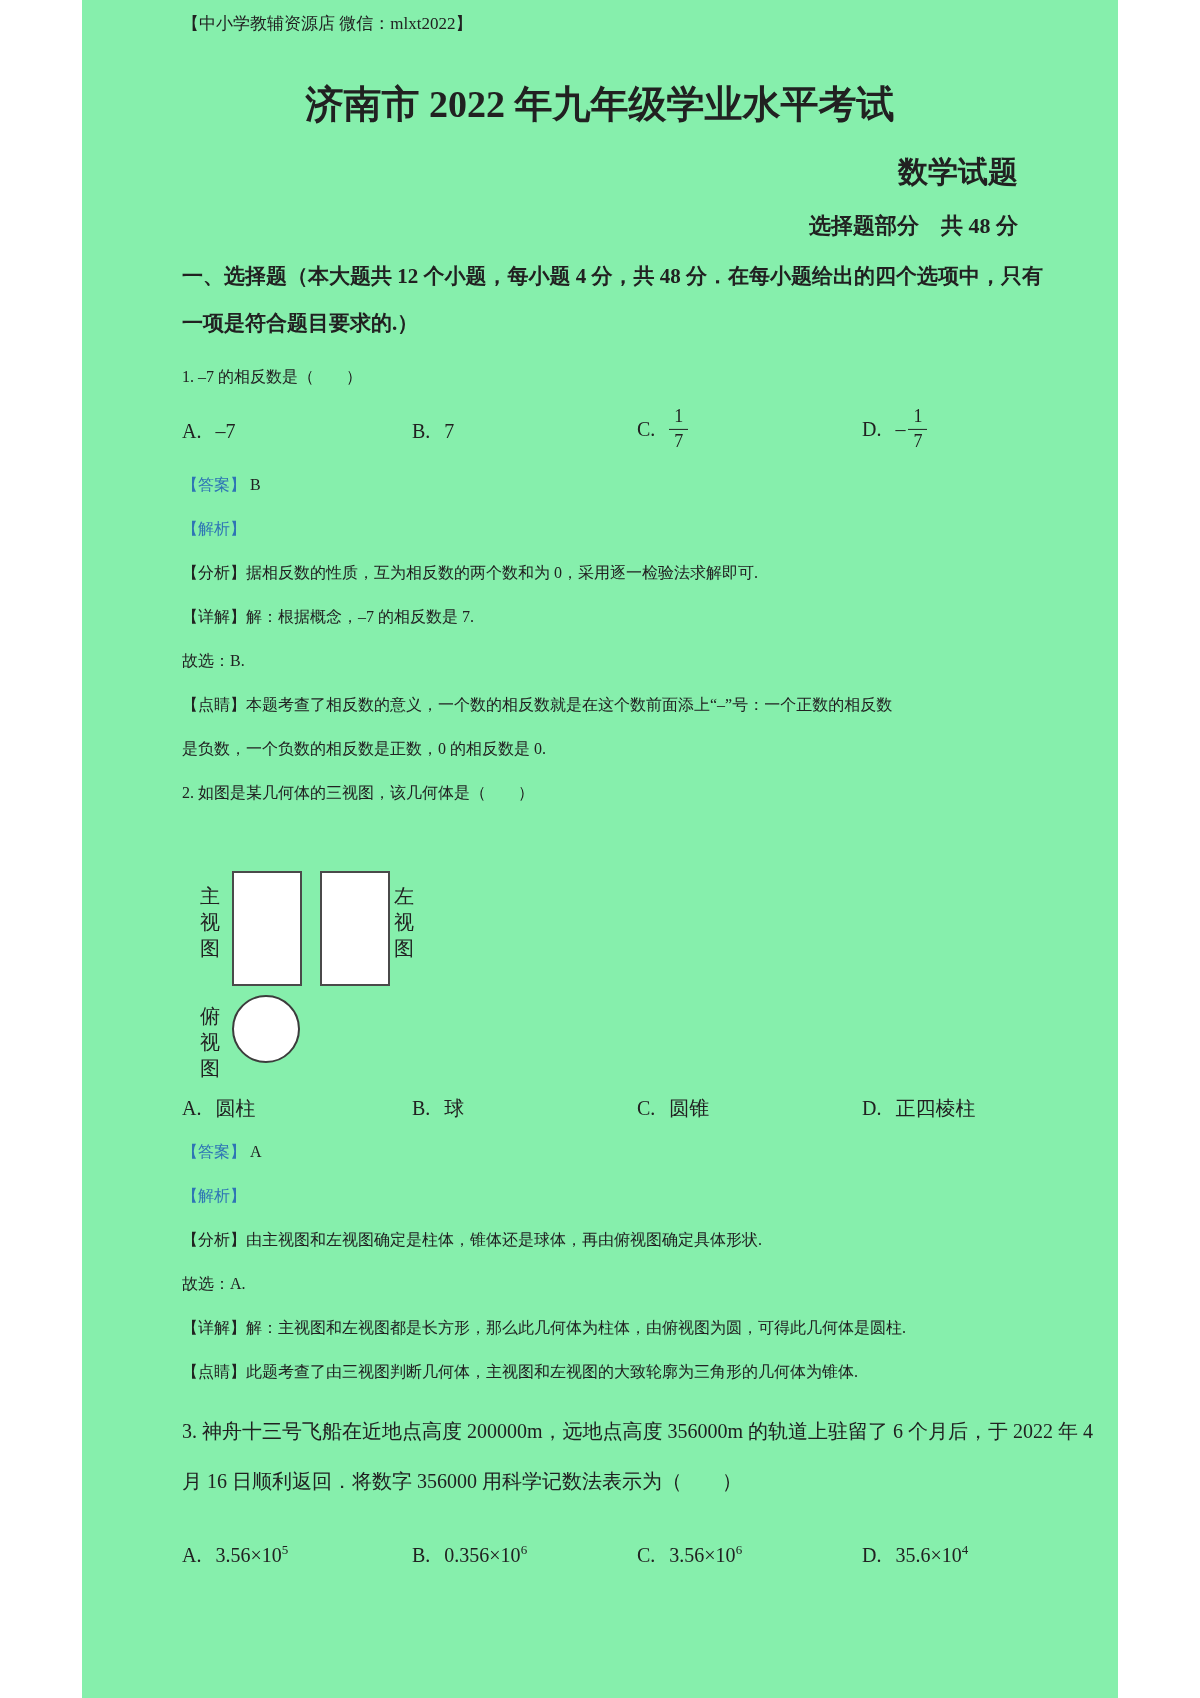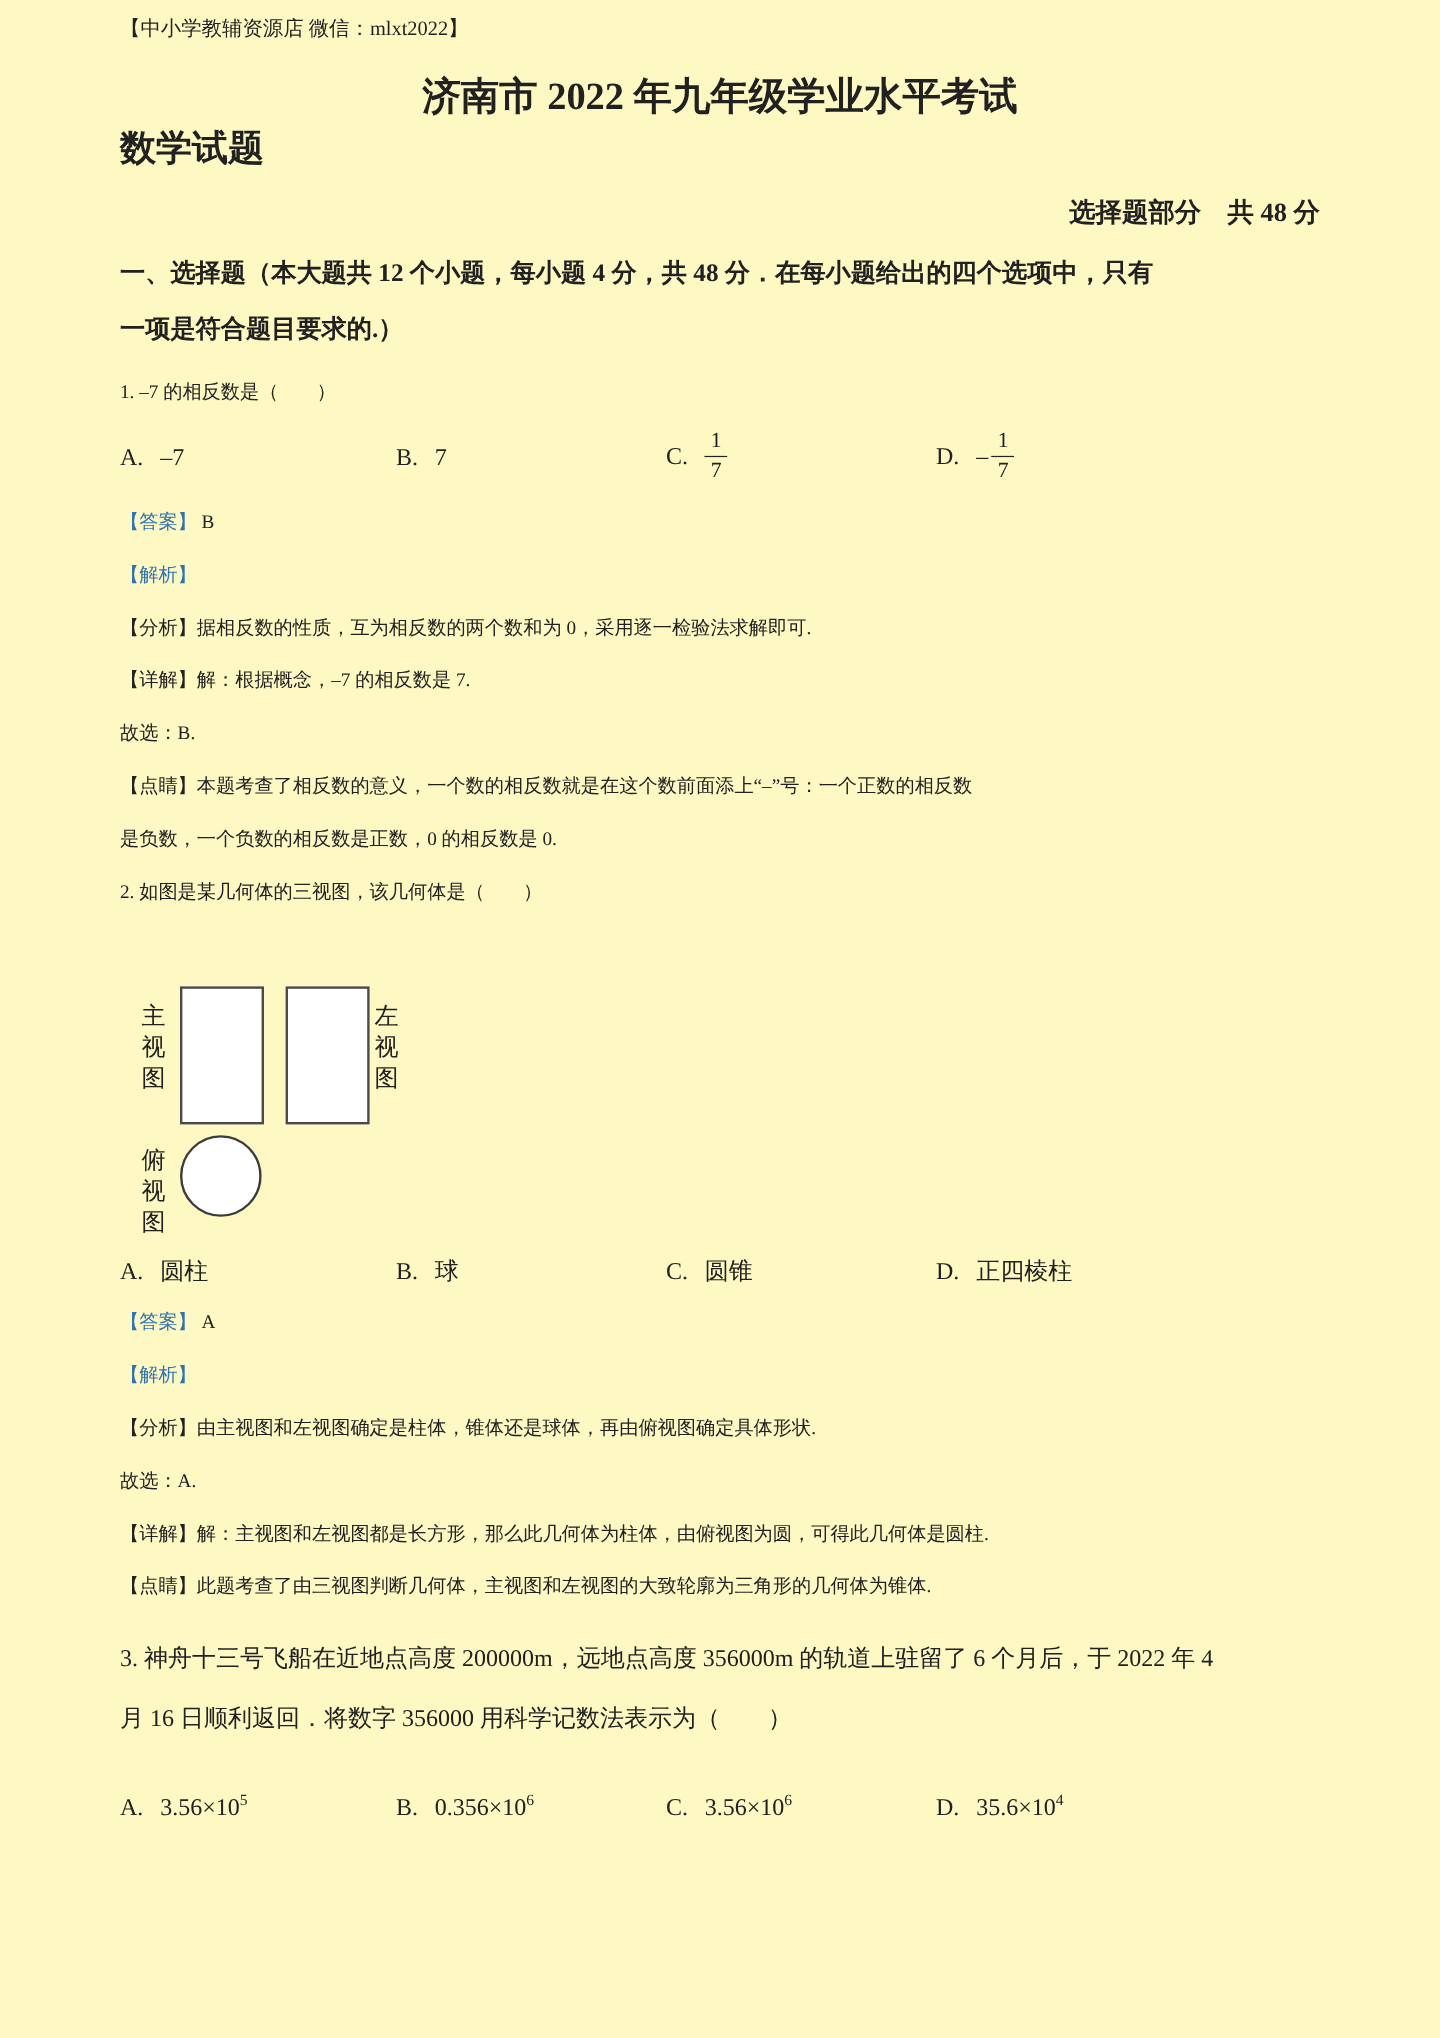--- a/index.html
+++ b/index.html
@@ -3,31 +3,31 @@
 <meta charset="utf-8">
 <style>
   * { margin:0; padding:0; box-sizing:border-box; }
   html,body { background:#ffffff; }
   body {
     font-family:"Liberation Serif","DejaVu Serif",serif;
     color:#212121;
   }
   .page {
     position:relative;
-    width:1200px; height:1698px;
-    background:#fef9c3;
+    width:1036px; height:1698px;
+    background:#86efac;
     overflow:hidden;
     margin:0 auto;
   }
   .content { padding:0 100px; }
 
   .banner { padding-top:12px; font-size:17px; white-space:nowrap; }
 
-  .title    { text-align:center; margin-top:24px; font-size:32px; font-weight:bold; }
-  .subtitle { text-align:left; font-size:30px; font-weight:bold; }
+  .title    { text-align:center; margin-top:44px; font-size:38px; font-weight:bold; }
+  .subtitle { text-align:right; margin-top:22px; font-size:30px; font-weight:bold; }
   .section-heading { text-align:right; margin-top:18px; font-size:22px; font-weight:bold; }
 
   .instr { font-size:21px; font-weight:bold; line-height:47px; white-space:nowrap; }
   .instr.first { margin-top:12px; }
 
   .body-line { font-size:16px; line-height:44px; white-space:nowrap; font-weight:normal; }
   .stem50 { font-size:20px; line-height:50px; white-space:nowrap; }
   .mt12 { margin-top:12px; }
   .mt8  { margin-top:8px; }
   .mt26 { margin-top:26px; }

